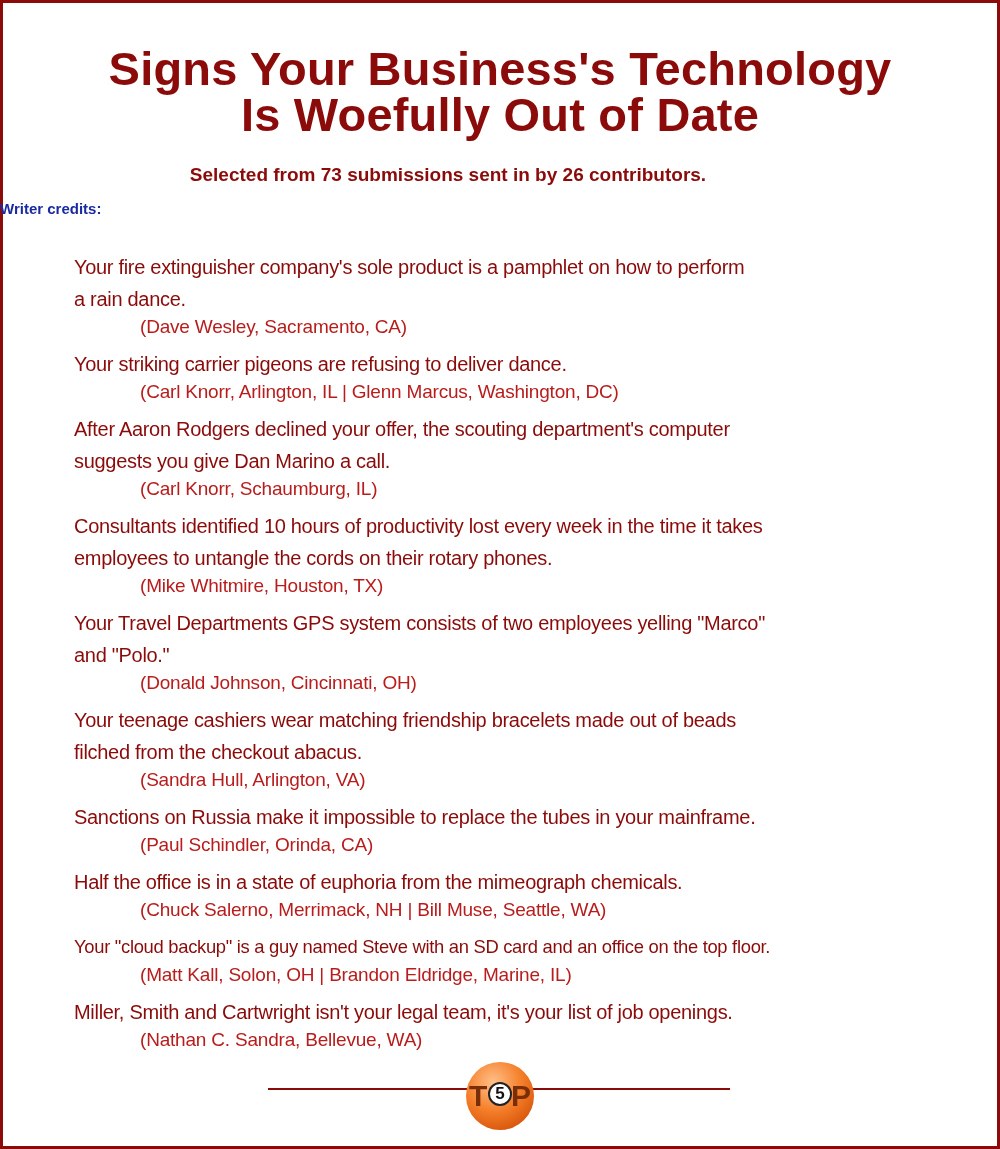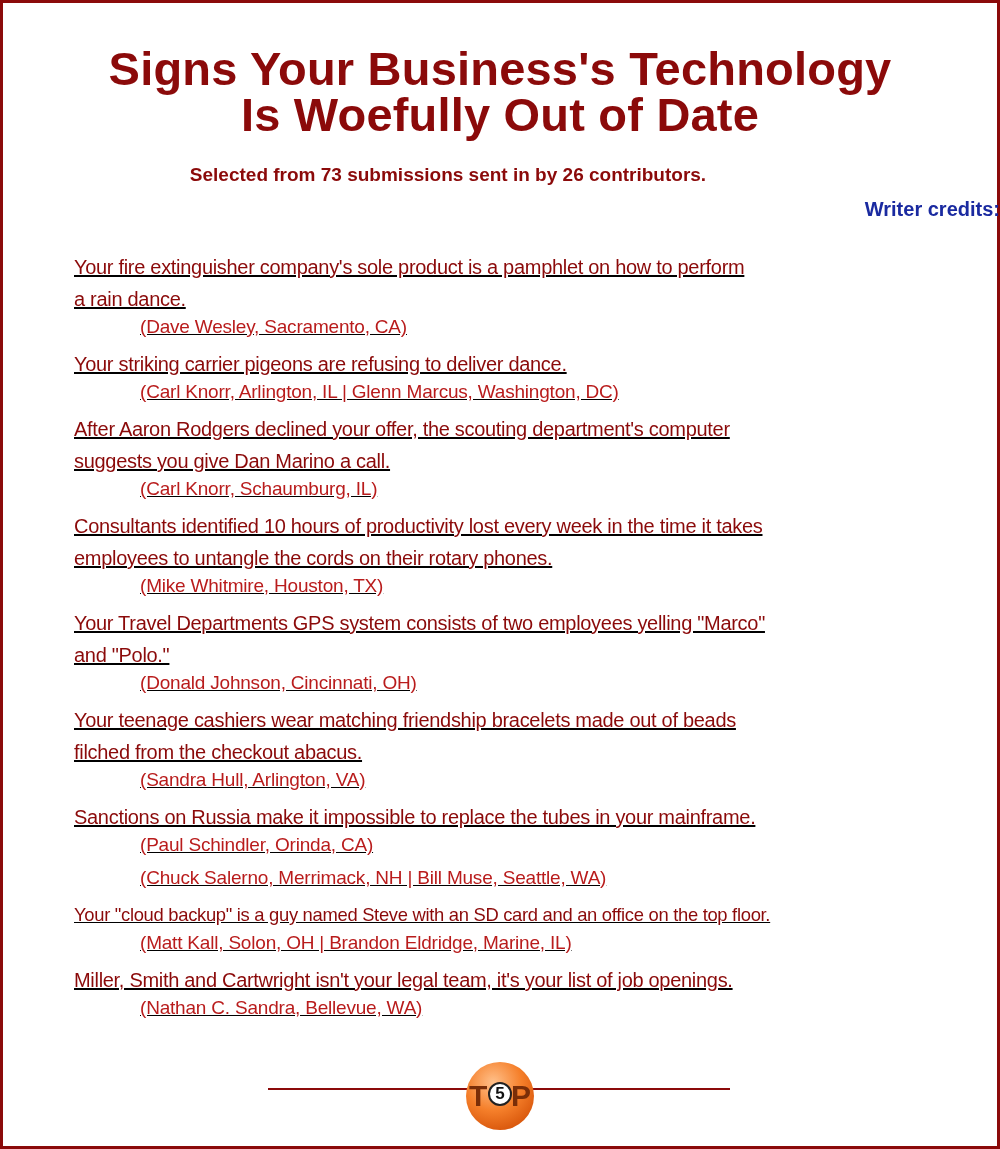--- a/index.html
+++ b/index.html
@@ -12,26 +12,26 @@
     position: absolute; left: 0; top: 46px; width: 1000px; text-align: center;
     color: #8b0a0a; font-family: "Liberation Sans", sans-serif; font-weight: bold;
     font-size: 47px; line-height: 46px; letter-spacing: 0.2px;
   }
   .subtitle {
     position: absolute; left: 0; top: 163px; width: 896px; text-align: center;
     color: #8b0a0a; font-family: "Liberation Sans", sans-serif; font-weight: bold;
     font-size: 19px; line-height: 24px;
   }
   .credits {
-    position: absolute; left: 0; top: 197px; width: 1000px; text-align: right;
+    position: absolute; left: 0; top: 197px; width: 1000px; text-align: left;
     color: #1a2aa0; font-family: "Liberation Sans", sans-serif; font-weight: bold;
-    font-size: 20px; line-height: 24px;
+    font-size: 15px; line-height: 24px;
   }
   .list { position: absolute; left: 74px; top: 251px; width: 860px; }
-  .item { margin-bottom: 9px; text-decoration: underline; }
+  .item { margin-bottom: 9px; }
   .joke {
     color: #8b0a0a; font-family: "Liberation Sans", sans-serif;
     font-size: 20px; line-height: 32px; letter-spacing: -0.3px;
   }
   .joke.small { font-size: 18.4px; }
   .author {
     color: #b91c1c; font-family: "Liberation Sans", sans-serif;
     font-size: 19px; line-height: 24px; padding-left: 66px; letter-spacing: -0.2px;
   }
   .divider-line {
@@ -95,20 +95,21 @@
   </div>
   <div class="item">
     <div class="joke"><span>Your teenage cashiers wear matching friendship bracelets made out of beads</span><br><span>filched from the checkout abacus.</span></div>
     <div class="author">(Sandra Hull, Arlington, VA)</div>
   </div>
   <div class="item">
     <div class="joke">Sanctions on Russia make it impossible to replace the tubes in your mainframe.</div>
     <div class="author">(Paul Schindler, Orinda, CA)</div>
   </div>
   <div class="item">
+    <div class="joke">Half the office is in a state of euphoria from the mimeograph chemicals.</div>
     <div class="author">(Chuck Salerno, Merrimack, NH  |  Bill Muse, Seattle, WA)</div>
   </div>
   <div class="item">
     <div class="joke small">Your "cloud backup" is a guy named Steve with an SD card and an office on the top floor.</div>
     <div class="author">(Matt Kall, Solon, OH  |  Brandon Eldridge, Marine, IL)</div>
   </div>
   <div class="item">
     <div class="joke">Miller, Smith and Cartwright isn't your legal team, it's your list of job openings.</div>
     <div class="author">(Nathan C. Sandra, Bellevue, WA)</div>
   </div>

